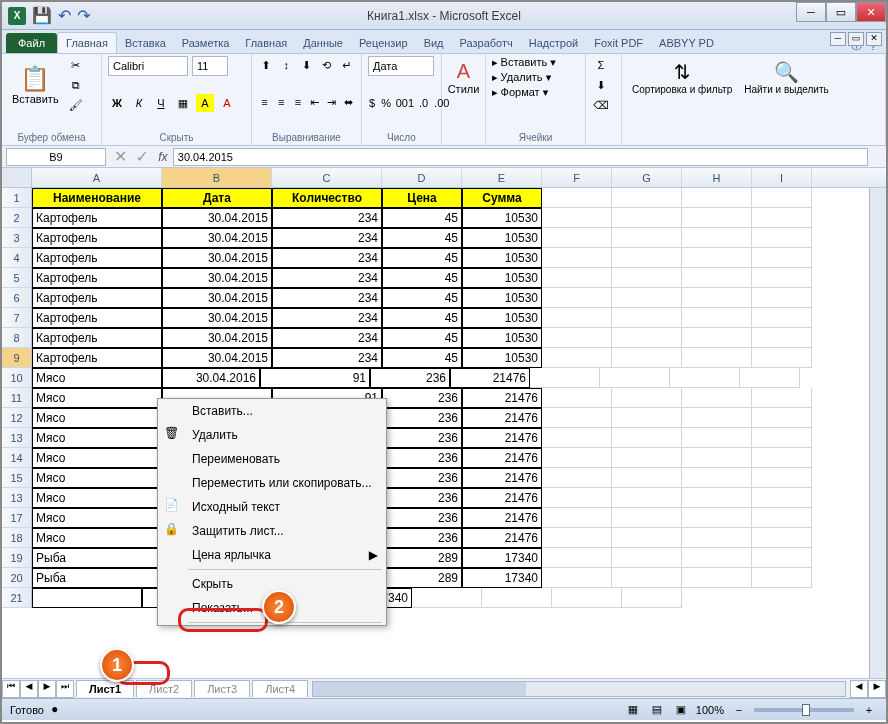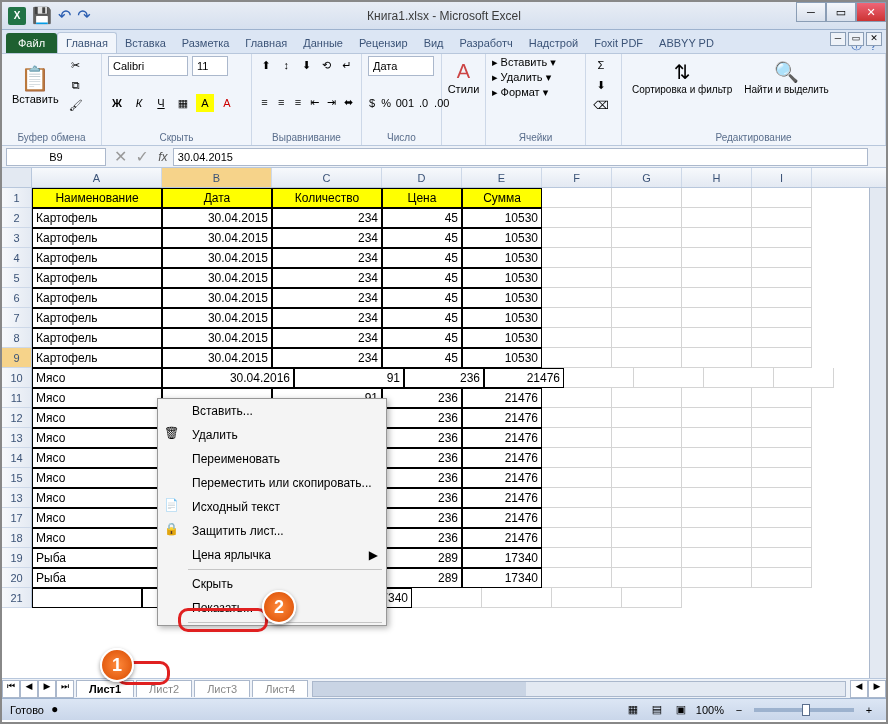--- a/index.html
+++ b/index.html
@@ -32,21 +32,21 @@
 .corner { width: 30px; border-right: 1px solid #b8c7dc; background: #e3e9f2; }
 .col-h { border-right: 1px solid #cdd8e8; text-align: center; line-height: 20px; color: #3b5377; cursor: pointer; }
 .col-h.sel { background: #f6d38a; }
 .grid-body { display: flex; }
 .row-headers { width: 30px; background: linear-gradient(90deg,#f7f9fc,#e3e9f2); }
 .row-h { height: 20px; border-bottom: 1px solid #cdd8e8; border-right: 1px solid #b8c7dc; text-align: center; font-size: 11px; line-height: 20px; color: #3b5377; cursor: pointer; }
 .row-h.sel { background: #f6d38a; }
 .cells { position: relative; }
 .cell-row { display: flex; height: 20px; }
 .cell { border-right: 1px solid #d4d4d4; border-bottom: 1px solid #d4d4d4; font-size: 12px; padding: 0 3px; line-height: 19px; overflow: hidden; white-space: nowrap; }
-.hdr-cell { background: #ffff00; font-weight: normal; text-align: center; border: 1px solid #000; }
+.hdr-cell { background: #ffff00; font-weight: bold; text-align: center; border: 1px solid #000; }
 .data-b { border: 1px solid #000; }
 .tr { text-align: right; }
 .cell.selected { outline: 2px solid #000; outline-offset: -1px; }
 .sheet-tabs { height: 20px; background: #eef2f8; display: flex; align-items: center; font-size: 11px; border-top: 1px solid #b8c7dc; }
 .nav-btn { width: 18px; height: 18px; border: 1px solid #abb8cc; background: #fff; text-align: center; font-size: 9px; cursor: pointer; }
 .sheet-tab { padding: 2px 12px; background: #fff; border: 1px solid #abb8cc; border-bottom: none; cursor: pointer; margin-left: 2px; color: #888; }
 .sheet-tab.active { background: #fff; color: #000; font-weight: bold; }
 .hscroll-track { flex: 1; height: 16px; background: #e3e9f2; border: 1px solid #abb8cc; margin: 0 4px; position: relative; }
 .hscroll-thumb { position: absolute; left: 0; width: 40%; height: 100%; background: #c9d4e4; }
 .statusbar { height: 22px; background: linear-gradient(#dce6f4,#c9d6ea); display: flex; align-items: center; font-size: 11px; padding: 0 8px; border-top: 1px solid #9db2ce; }
@@ -194,21 +194,20 @@
     <div class="rrow">
       <div class="rbtn-big">
           <span style="font-size:20px;">⇅</span>
           <span style="font-size:10px;text-align:center;">Сортировка и фильтр</span>
         </div>
       <div class="rbtn-big">
           <span style="font-size:20px;">🔍</span>
           <span style="font-size:10px;text-align:center;">Найти и выделить</span>
         </div>
     </div>
-    <div class="rgroup-label">Редактирование</div>
   </div>
 </div>
 
 <div class="formula-bar">
   <div class="name-box">B9</div>
   <span style="color:#999;padding:0 4px;">✕</span>
   <span style="color:#999;padding:0 4px;">✓</span>
   <span class="fx">fx</span>
   <input class="formula-input" value="30.04.2015" style="">
 </div>
@@ -347,21 +346,21 @@
           <div class="cell data-b tr" style="width: 110px;">234</div>
           <div class="cell data-b tr" style="width: 80px;">45</div>
           <div class="cell data-b tr" style="width: 80px;">10530</div>
           <div class="cell" style="width: 70px;"></div>
           <div class="cell" style="width: 70px;"></div>
           <div class="cell" style="width: 70px;"></div>
           <div class="cell" style="width: 60px;"></div>
         </div>
         <div class="cell-row">
           <div class="cell data-b" style="width: 130px;">Мясо</div>
-          <div class="cell data-b tr" style="width: 132px;">30.04.2016</div>
+          <div class="cell data-b tr" style="width: 98px;">30.04.2016</div>
           <div class="cell data-b tr" style="width: 110px;">91</div>
           <div class="cell data-b tr" style="width: 80px;">236</div>
           <div class="cell data-b tr" style="width: 80px;">21476</div>
           <div class="cell" style="width: 70px;"></div>
           <div class="cell" style="width: 70px;"></div>
           <div class="cell" style="width: 70px;"></div>
           <div class="cell" style="width: 60px;"></div>
         </div>
         <div class="cell-row">
           <div class="cell data-b" style="width: 130px;">Мясо</div>

